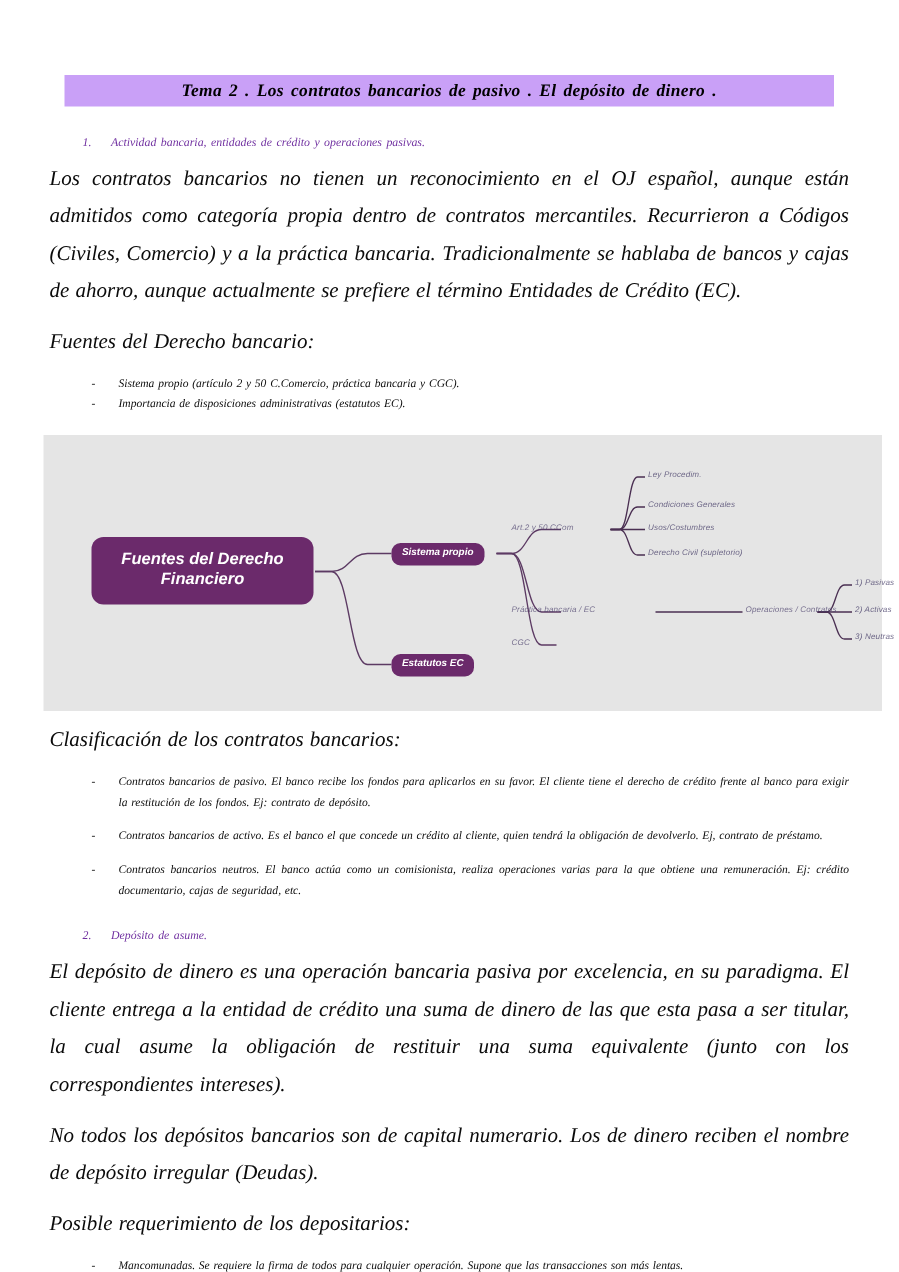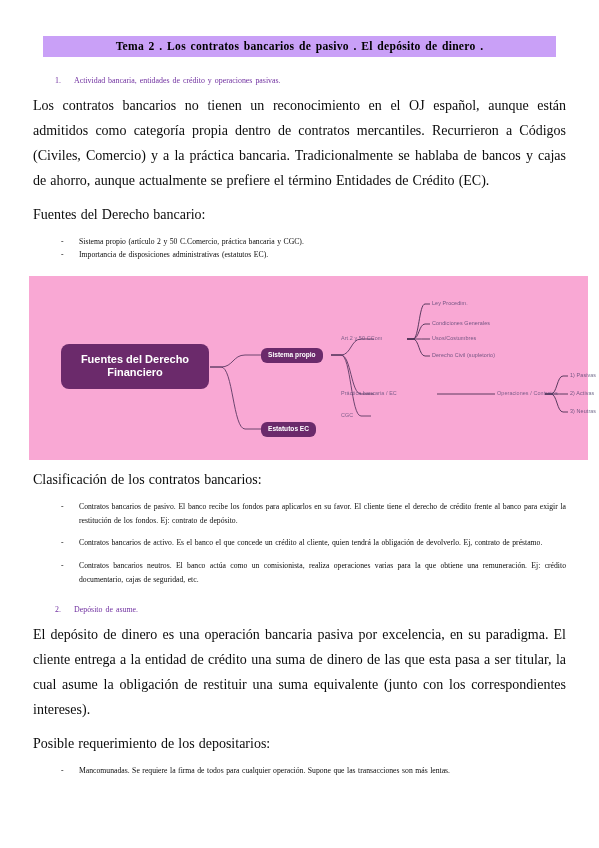--- a/index.html
+++ b/index.html
@@ -12,22 +12,23 @@
     height: 848px;
     font-family: "Liberation Serif", serif;
     color: #0b0b0b;
     overflow: hidden;
     position: relative;
   }
   .page {
     width: 599px;
     height: 706px;
     box-sizing: border-box;
-    padding: 30px 33px 0 33px;
+    padding: 44px 33px 0 33px;
     position: relative;
+    font-style: italic;
   }
 
   
   .title-banner {
     background: #c9a0f7;
     text-align: center;
     font-weight: bold;
     font-size: 11.6px;
     letter-spacing: 0.25px;
     padding: 4px 2px 4px 2px;
@@ -79,21 +80,21 @@
   ul.dash-list li .txt {
     flex: 1;
     text-align: justify;
   }
 
   
   .mindmap {
     position: relative;
     width: 559px;
     height: 184px;
-    background: #f9a8d4;
+    background: #e5e5e5;
     margin: 14px 0 0 -4px;
   }
   .mindmap svg { display: block; }
   .node-root, .node-branch {
     position: absolute;
     background: #6b2a6b;
     color: #ffffff;
     font-family: "Liberation Sans", sans-serif;
     border-radius: 6px;
     text-align: center;
@@ -225,20 +226,21 @@
       <span class="txt">Contratos bancarios neutros. El banco actúa como un comisionista, realiza operaciones varias para la que obtiene una remuneración. Ej: crédito documentario, cajas de seguridad, etc.</span>
     </li>
   </ul>
 
   <div class="heading-item">
     <span class="heading-num">2.</span>
     <span class="heading-text">Depósito de asume.</span>
   </div>
 
   <p class="body">El depósito de dinero es una operación bancaria pasiva por excelencia, en su paradigma. El cliente entrega a la entidad de crédito una suma de dinero de las que esta pasa a ser titular, la cual asume la obligación de restituir una suma equivalente (junto con los correspondientes intereses).</p>
+  <p class="body">No todos los depósitos bancarios son de capital numerario. Los de dinero reciben el nombre de depósito irregular (Deudas).</p>
   <p class="body">Posible requerimiento de los depositarios:</p>
 
   <ul class="dash-list">
     <li>
       <span class="dash">-</span>
       <span class="txt">Mancomunadas. Se requiere la firma de todos para cualquier operación. Supone que las transacciones son más lentas.</span>
     </li>
   </ul>
 
 </div>

